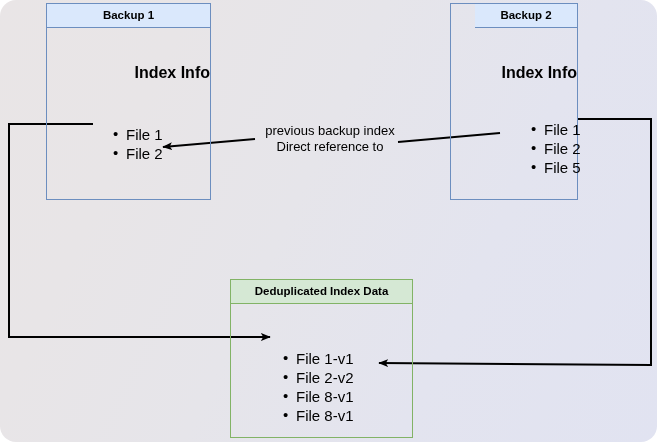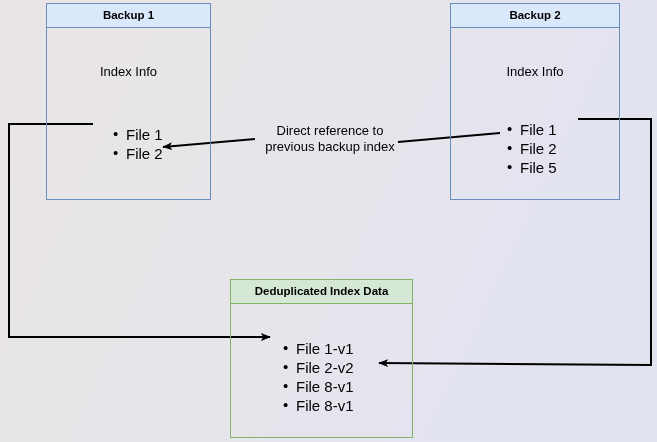--- a/index.html
+++ b/index.html
@@ -11,20 +11,21 @@
     height: 442px;
     font-family: "Liberation Sans", sans-serif;
     overflow: hidden;
   }
   #canvas {
     position: relative;
     width: 657px;
     height: 442px;
     background: linear-gradient(115deg, #e9e5e6 0%, #e8e5e7 22%, #e6e5ea 45%, #e3e4ef 70%, #e1e3f1 100%);
     overflow: hidden;
+    border-radius: 16px;
   }
   .arrows {
     position: absolute;
     left: 0;
     top: 0;
     width: 657px;
     height: 442px;
     pointer-events: none;
   }
   .node {
@@ -63,24 +64,25 @@
     background: transparent;
   }
   .node-green > .node-header {
     background: #d5e8d4;
     border-bottom-color: #82b366;
   }
   .index-title {
     position: absolute;
     left: 0;
     right: 0;
-    text-align: center;
-    font-size: 13px;
+    text-align: right;
+    font-size: 16px;
     color: #000;
     white-space: nowrap;
+    font-weight: bold;
   }
   ul.file-list {
     position: absolute;
     margin: 8px;
     padding: 0;
     list-style: none;
   }
   ul.file-list li {
     font-size: 15px;
     line-height: 19px;
@@ -136,42 +138,42 @@
     <div class="node-header">Backup 1</div>
     <div class="node-body">
       <div class="index-title" style="top:36px;">Index Info</div>
       <ul class="file-list" style="left:58px; top:89px;">
         <li>File 1</li>
         <li>File 2</li>
       </ul>
     </div>
   </div>
 
-  <div class="node node-blue" style="left:450px; top:3px; width:170px; height:197px;">
+  <div class="node node-blue" style="left:450px; top:3px; width:128px; height:197px;padding-left:24px;">
     <div class="node-header">Backup 2</div>
     <div class="node-body">
       <div class="index-title" style="top:36px;">Index Info</div>
       <ul class="file-list" style="left:48px; top:84px;">
         <li>File 1</li>
         <li>File 2</li>
         <li>File 5</li>
       </ul>
     </div>
   </div>
 
   <div class="node node-green" style="left:230px; top:279px; width:183px; height:159px;">
     <div class="node-header">Deduplicated Index Data</div>
     <div class="node-body">
-      <ul class="file-list" style="left:44px; top:27px;">
+      <ul class="file-list" style="left:44px; top:37px;">
         <li>File 1-v1</li>
         <li>File 2-v2</li>
         <li>File 8-v1</li>
         <li>File 8-v1</li>
       </ul>
     </div>
   </div>
 
   <div class="edge-label" style="left:250px; top:123px; width:160px;">
+    <div>previous backup index</div>
     <div>Direct reference to</div>
-    <div>previous backup index</div>
   </div>
 
 </div>
 
 </body></html>

